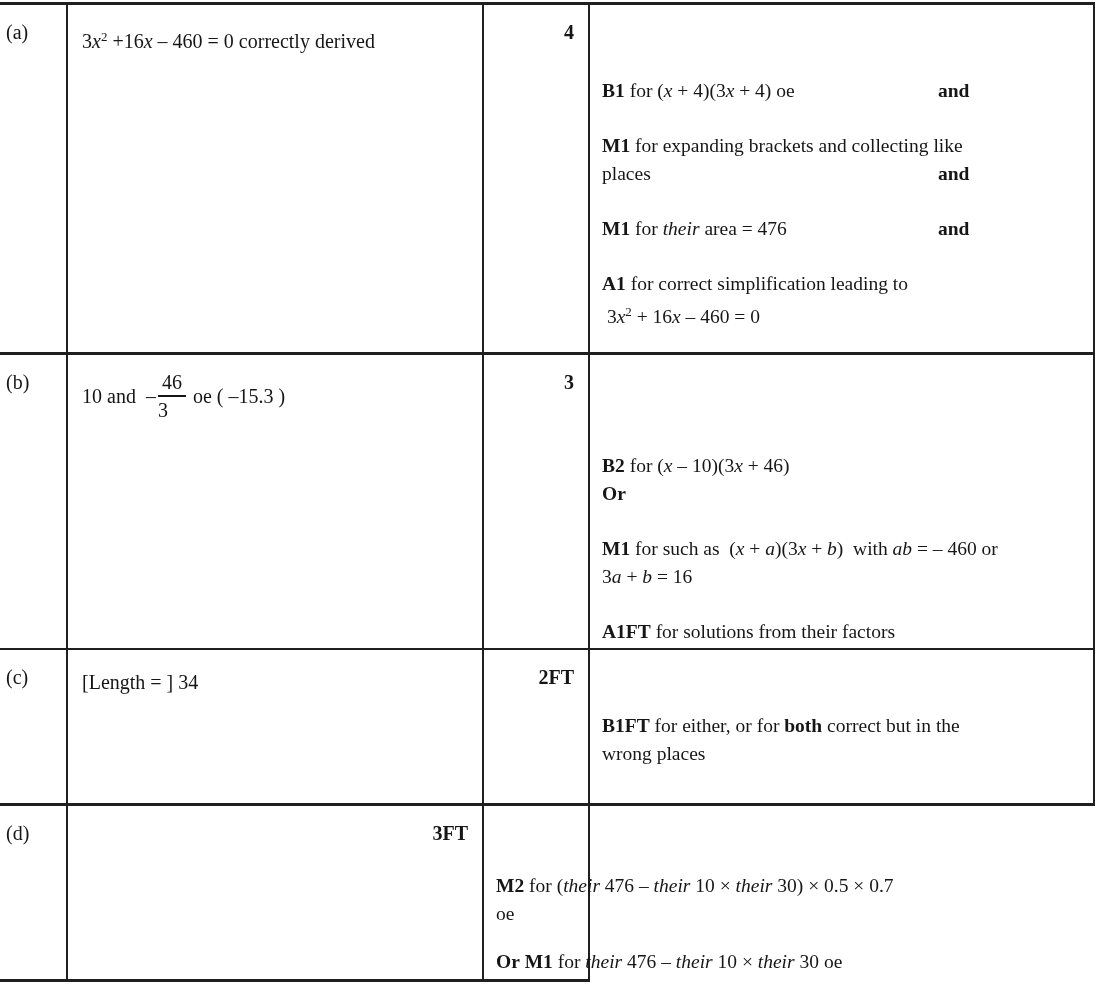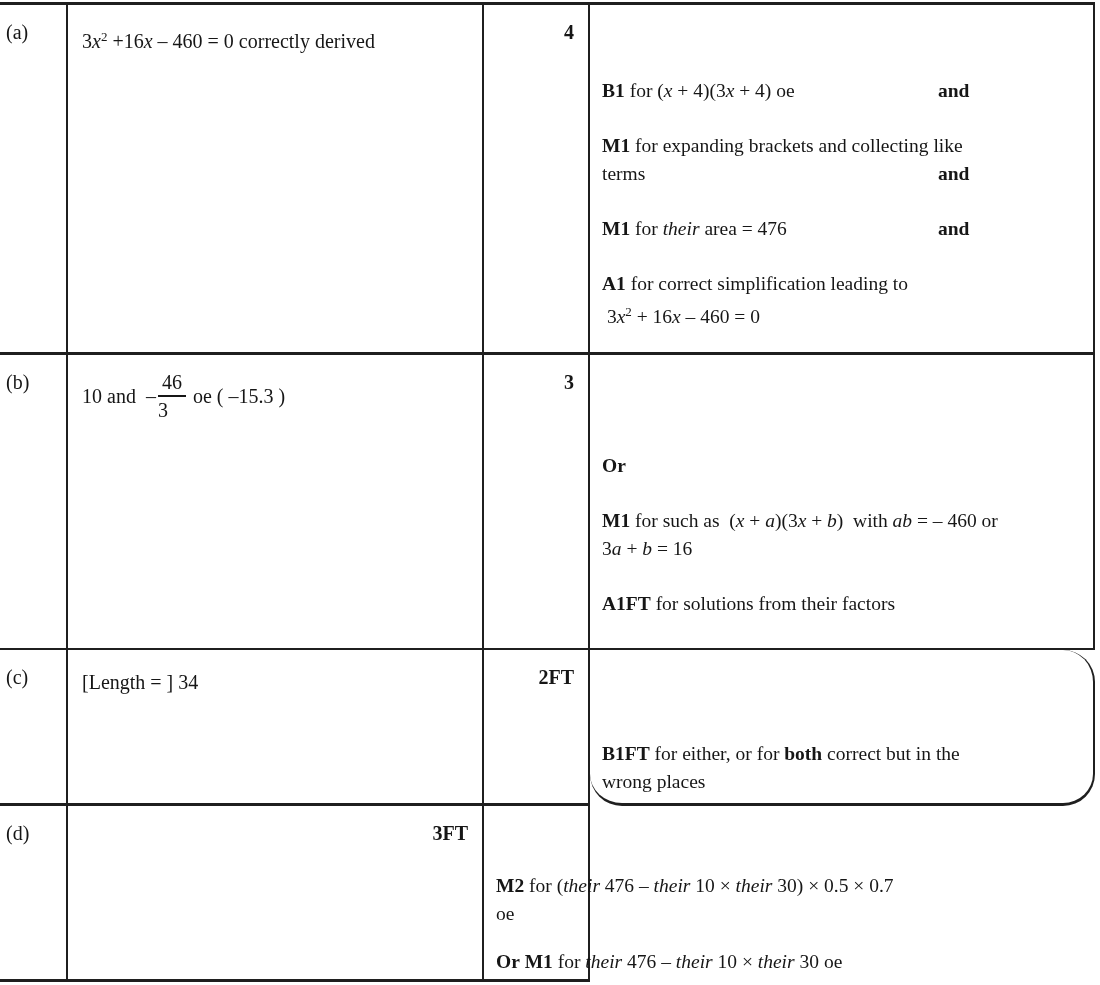--- a/index.html
+++ b/index.html
@@ -31,21 +31,21 @@
     overflow:visible;
   }
   .rb3{border-bottom:3px solid var(--line);}
   .rb2{border-bottom:2px solid var(--line);}
   .part{padding:16px 0 0 6px;}
   .answer{padding:18px 0 8px 14px;}
   .mark{padding:16px 14px 0 0;text-align:right;font-weight:bold;}
   .guid{position:relative;padding-left:12px;padding-right:2px;font-size:19.5px;}
   .g-a{padding-top:72px;}
   .g-b{padding-top:97px;}
-  .g-c{padding-top:90px;border-radius:32px;}
+  .g-c{padding-top:62px;}
   .g-d{padding-top:66px;}
   .g-item{position:relative;margin-bottom:27px;}
   .g-d .g-item{margin-bottom:20px;}
   .g-line,.ans-line{line-height:28px;white-space:pre;}
   .and-word{
     position:absolute;left:336px;bottom:0;
     font-weight:bold;line-height:28px;
   }
   .s-b{font-weight:bold;margin-top:28px;}
   .s-i{font-style:italic;}
@@ -69,40 +69,41 @@
       <div class="ans-line"><span>3</span><span class="s-i">x</span><span class="s-sup">2</span><span> +16</span><span class="s-i">x</span><span> – 460 = 0 correctly derived</span></div>
     </div>
   <div class="cell mark rb3">4</div>
   <div class="cell guid g-a rb3">
       <div class="g-item">
         <div class="g-line"><span class="s-b">B1</span><span> for (</span><span class="s-i">x</span><span> + 4)(3</span><span class="s-i">x</span><span> + 4) oe</span></div>
         <span class="and-word">and</span>
       </div>
       <div class="g-item">
         <div class="g-line"><span class="s-b">M1</span><span> for expanding brackets and collecting like</span></div>
-        <div class="g-line"><span>terms</span></div>
+        <div class="g-line"><span>places</span></div>
         <span class="and-word">and</span>
       </div>
       <div class="g-item">
         <div class="g-line"><span class="s-b">M1</span><span> for </span><span class="s-i">their</span><span> area = 476</span></div>
         <span class="and-word">and</span>
       </div>
       <div class="g-item">
         <div class="g-line"><span class="s-b">A1</span><span> for correct simplification leading to</span></div>
         <div class="g-line"><span> 3</span><span class="s-i">x</span><span class="s-sup">2</span><span> + 16</span><span class="s-i">x</span><span> – 460 = 0</span></div>
       </div>
     </div>
 
   <div class="cell part rb2">(b)</div>
   <div class="cell answer rb2">
       <div class="ans-line"><span>10 and  –</span><span class="frac"><span class="num">46</span><span class="den">3</span></span><span> oe ( –15.3 )</span></div>
     </div>
   <div class="cell mark rb2">3</div>
   <div class="cell guid g-b rb2">
       <div class="g-item">
+        <div class="g-line"><span class="s-b">B2</span><span> for (</span><span class="s-i">x</span><span> – 10)(3</span><span class="s-i">x</span><span> + 46)</span></div>
         <div class="g-line"><span class="s-b">Or</span></div>
       </div>
       <div class="g-item">
         <div class="g-line"><span class="s-b">M1</span><span> for such as  (</span><span class="s-i">x</span><span> + </span><span class="s-i">a</span><span>)(3</span><span class="s-i">x</span><span> + </span><span class="s-i">b</span><span>)  with </span><span class="s-i">ab</span><span> = – 460 or</span></div>
         <div class="g-line"><span>3</span><span class="s-i">a</span><span> + </span><span class="s-i">b</span><span> = 16</span></div>
       </div>
       <div class="g-item">
         <div class="g-line"><span class="s-b">A1FT</span><span> for solutions from their factors</span></div>
       </div>
     </div>

